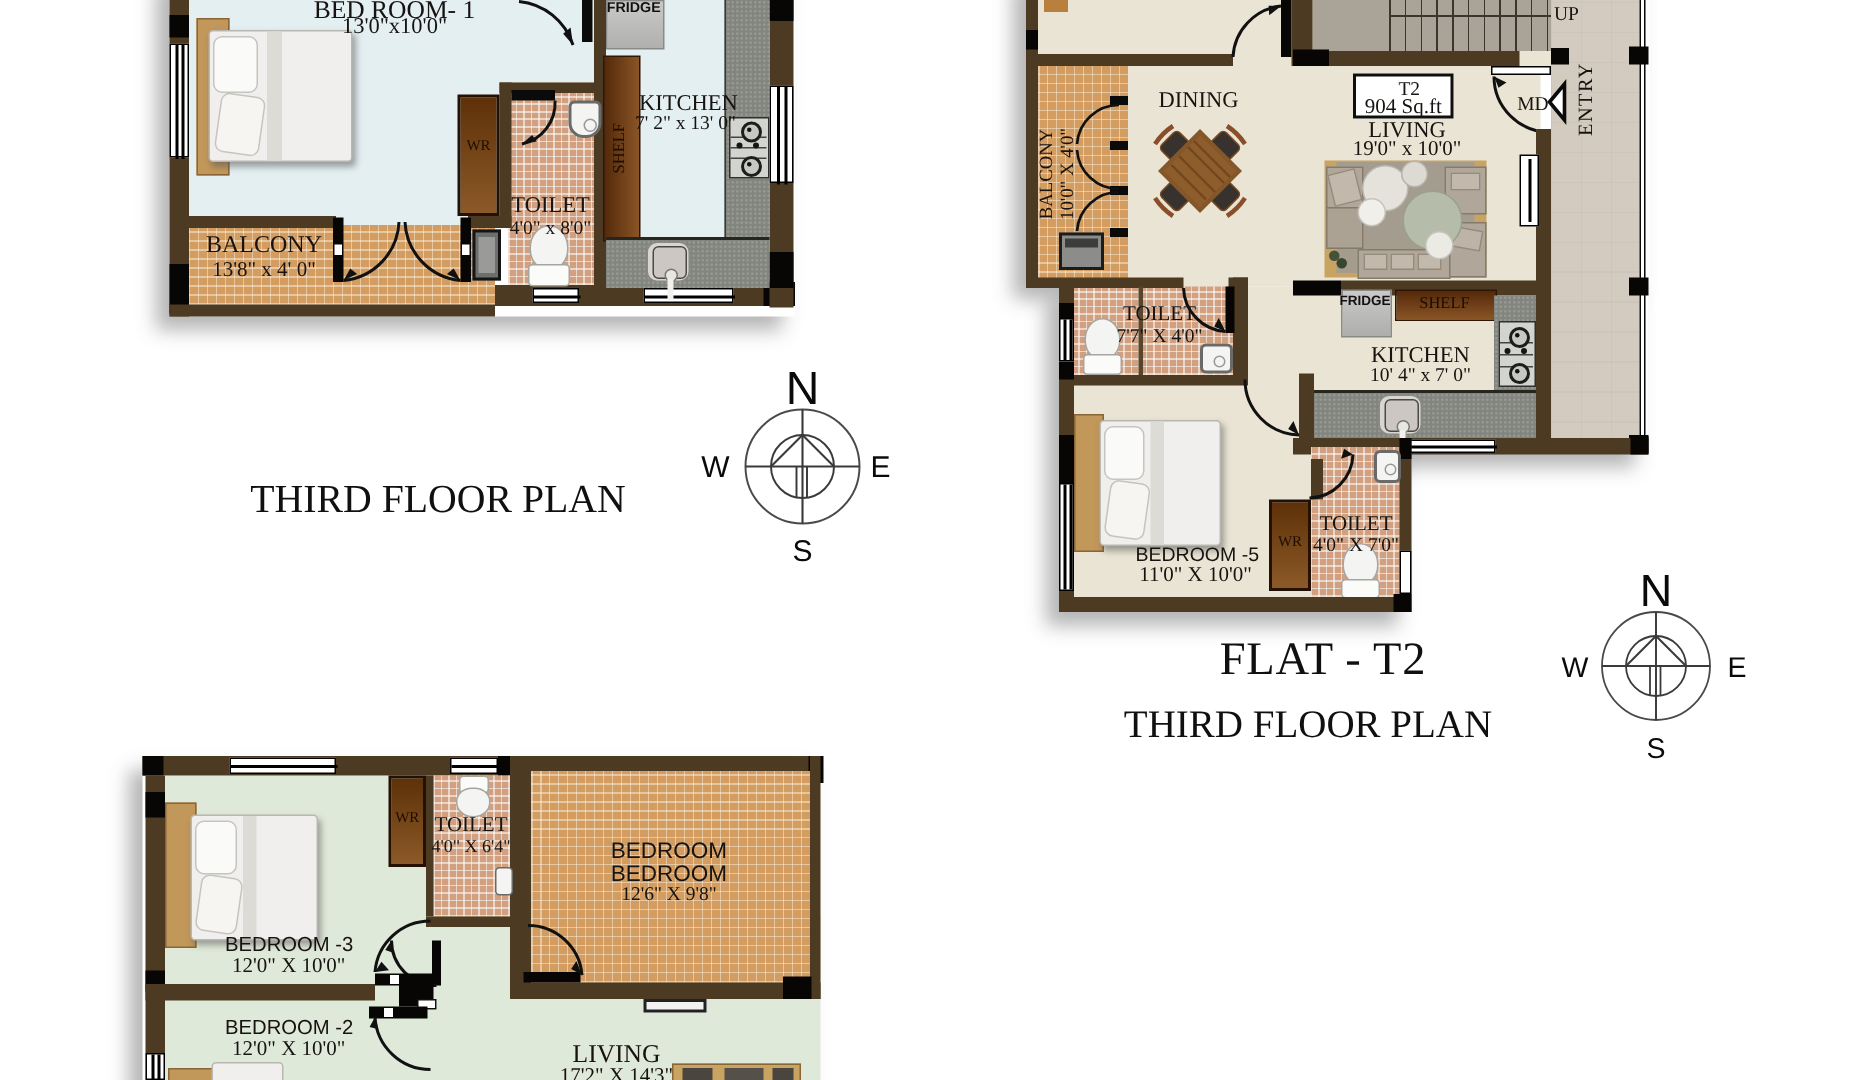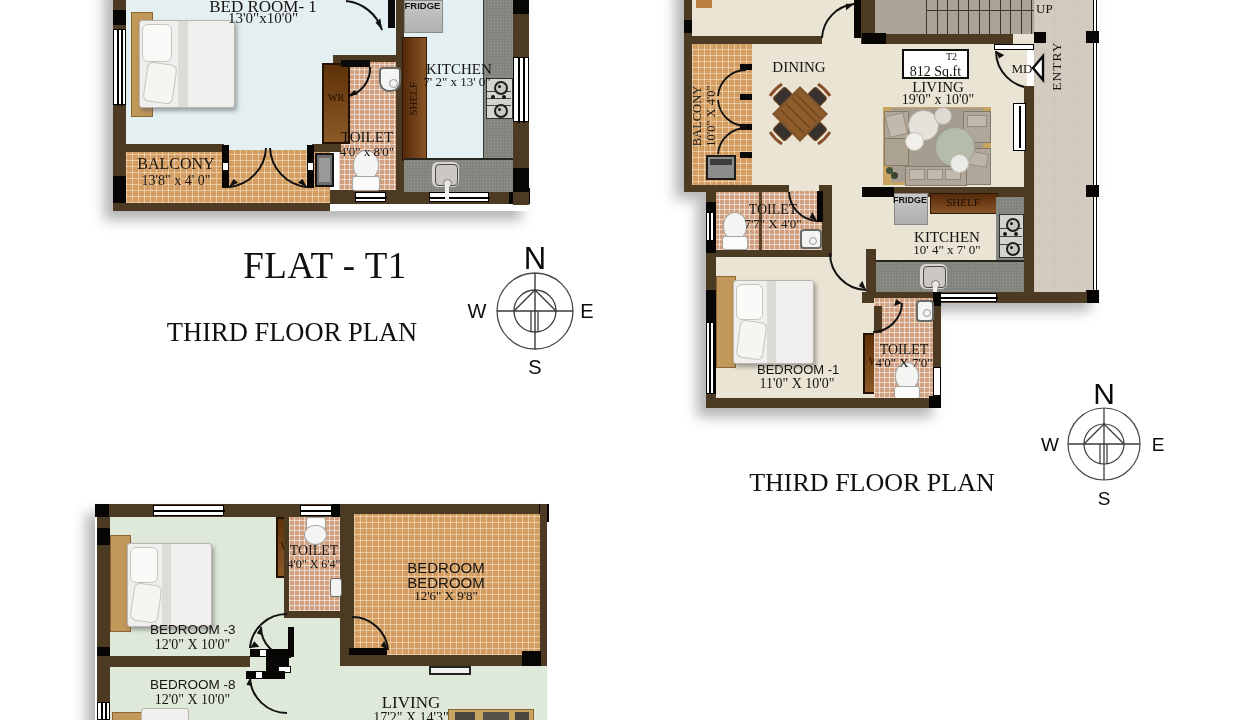--- a/index.html
+++ b/index.html
@@ -7,21 +7,21 @@
 .abs{position:absolute;}
 .wall{position:absolute;background:#4c3a22;}
 .blk{position:absolute;background:#070605;}
 .floorblue{position:absolute;background:#e4eff1;}
 .floorbeige{position:absolute;background:#e9e4d3;}
 .floorgreen{position:absolute;background:#dfe9d9;}
 .tileo{position:absolute;background-color:#d39d61;background-image:repeating-linear-gradient(0deg,rgba(255,248,235,.45) 0 1px,transparent 1px 6px),repeating-linear-gradient(90deg,rgba(255,248,235,.45) 0 1px,transparent 1px 6px);}
 .tilep{position:absolute;background-color:#d0a080;background-image:repeating-linear-gradient(0deg,rgba(255,255,255,.55) 0 1px,transparent 1px 5px),repeating-linear-gradient(90deg,rgba(255,255,255,.55) 0 1px,transparent 1px 5px);}
 .counter{position:absolute;background:#82857e;background-image:radial-gradient(rgba(255,255,255,.18) 0.6px,transparent 1px);background-size:3px 3px;}
 .win{position:absolute;background:#fff;border:1px solid #000;box-sizing:border-box;}
-.wr{position:absolute;background:linear-gradient(180deg,#5e3108,#8c5a28);border:2px solid #241103;box-sizing:border-box;color:#1d0d02;margin-left:17px;}
+.wr{position:absolute;background:linear-gradient(180deg,#5e3108,#8c5a28);border:2px solid #241103;box-sizing:border-box;color:#1d0d02;}
 .ser{position:absolute;font-family:"Liberation Serif",serif;line-height:1.05;text-align:center;white-space:nowrap;}
 .san{position:absolute;font-family:"Liberation Sans",sans-serif;line-height:1.05;text-align:center;white-space:nowrap;}
 .shadow{position:absolute;background:#fff;box-shadow:-9px 9px 12px rgba(90,90,90,.45);}
 svg{position:absolute;overflow:visible;}
 </style>
 </head>
 <body>
 <div id="page">
 
 <div class="shadow" style="left:113px;top:-20px;width:417px;height:231px;"></div>
@@ -270,22 +270,22 @@
 <div class="blk" style="left:1086px;top:185px;width:13px;height:12px;"></div>
 <div class="blk" style="left:1086px;top:290px;width:13px;height:12px;"></div>
 
 <div class="wall" style="left:1024px;top:86px;width:10px;height:216px;"></div>
 
 <div class="win" style="left:1013px;top:103px;width:13px;height:48px;">
       <div style="position:absolute;left:5px;top:2px;width:2px;height:42px;background:#000;"></div>
     </div>
 
 <div class="abs" style="left:902px;top:49px;width:67px;height:30px;background:#fff;border:2px solid #0f0f0f;box-sizing:border-box;">
- <div class="ser" style="left:16px;top:1px;width:63px;font-size:10px;">T2</div>
- <div class="ser" style="left:0;top:14px;width:63px;font-size:14px;">812 Sq.ft</div>
+ <div class="ser" style="left:4px;top:1px;width:63px;font-size:13px;">T2</div>
+ <div class="ser" style="left:0;top:14px;width:63px;font-size:14px;">904 Sq.ft</div>
 </div>
 
 <div class="ser" style="left:906px;top:80px;width:64px;font-size:15px;">LIVING</div>
 
 <div class="ser" style="left:898px;top:93px;width:80px;font-size:14px;">19'0" x 10'0"</div>
 
 <div class="ser" style="left:770px;top:60px;width:58px;font-size:15px;">DINING</div>
 
 <svg style="left:766px;top:80px;" width="68" height="68" viewBox="0 0 68 68">
  <g stroke="#7a4a22" stroke-width="1">
@@ -445,21 +445,21 @@
 </div>
 
 <div class="abs" style="left:716px;top:276px;width:18px;height:90px;background:#c2975a;border:1px solid #8a6535;"></div>
 
 <div class="abs" style="left:733px;top:280px;width:79px;height:82px;background:#f0efed;border:1px solid #b9b7b2;border-radius:3px;box-shadow:2px 3px 4px rgba(80,80,80,.5);">
  <div style="position:absolute;left:2px;top:3px;width:25px;height:34px;background:#fafaf8;border:1px solid #c6c4bf;border-radius:6px;"></div>
  <div style="position:absolute;left:4px;top:40px;width:25px;height:36px;background:#f6f5f2;border:1px solid #c6c4bf;border-radius:6px;transform:rotate(8deg);"></div>
  <div style="position:absolute;left:33px;top:0px;width:9px;height:82px;background:#dddbd6;"></div>
 </div>
 
-<div class="san" style="left:757px;top:363px;width:80px;font-size:13px;">BEDROOM -1</div>
+<div class="san" style="left:757px;top:363px;width:80px;font-size:13px;">BEDROOM -5</div>
 
 <div class="ser" style="left:757px;top:377px;width:80px;font-size:14px;">11'0" X 10'0"</div>
 
 <div class="wr" style="left:846px;top:333px;width:28px;height:61px;">
       <div class="ser" style="left:0;top:22px;width:24px;font-size:10px;">WR</div>
     </div>
 
 <div class="tilep" style="left:874px;top:298px;width:60px;height:100px;"></div>
 
 <div class="wall" style="left:874px;top:306px;width:8px;height:27px;"></div>
@@ -487,38 +487,38 @@
 
 <div class="ser" style="left:874px;top:343px;width:60px;font-size:14px;">TOILET</div>
 
 <div class="ser" style="left:872px;top:356px;width:64px;font-size:13px;">4'0" X 7'0"</div>
 
 <div style="position:absolute;left:706px;top:398px;width:235px;height:10px;">
  <div class="wall" style="left:0;top:0;width:235px;height:10px;"></div>
  <div class="blk" style="left:223px;top:-2px;width:12px;height:12px;"></div>
 </div>
 
-<div class="ser" style="left:205px;top:247px;width:240px;font-size:37px;letter-spacing:0.5px;color:#101010;">FLAT - T1</div>
 
 <div class="ser" style="left:142px;top:319px;width:300px;font-size:26.5px;letter-spacing:0px;color:#101010;">THIRD FLOOR PLAN</div>
 
 <svg style="left:465px;top:236px;" width="140" height="150" viewBox="0 0 140 150">
  <circle cx="70" cy="75" r="38" fill="none" stroke="#4a4a4a" stroke-width="1.3"></circle>
  <circle cx="70" cy="75" r="21" fill="none" stroke="#3a3a3a" stroke-width="1.3"></circle>
  <line x1="32" y1="75" x2="108" y2="75" stroke="#3a3a3a" stroke-width="1.4"></line>
  <line x1="70" y1="37" x2="70" y2="113" stroke="#3a3a3a" stroke-width="1.4"></line>
  <path d="M49,75 L70,54 L91,75" fill="none" stroke="#3a3a3a" stroke-width="1.4"></path>
  <line x1="66" y1="75" x2="66" y2="96" stroke="#3a3a3a" stroke-width="1.3"></line>
  <line x1="73" y1="75" x2="73" y2="96" stroke="#3a3a3a" stroke-width="1.3"></line>
  <text x="70" y="33" font-family="Liberation Sans" font-size="31" fill="#0a0a0a" text-anchor="middle">N</text>
  <text x="12" y="82" font-family="Liberation Sans" font-size="20" fill="#0a0a0a" text-anchor="middle">W</text>
  <text x="122" y="82" font-family="Liberation Sans" font-size="20" fill="#0a0a0a" text-anchor="middle">E</text>
  <text x="70" y="138" font-family="Liberation Sans" font-size="20" fill="#0a0a0a" text-anchor="middle">S</text>
 </svg>
 
+<div class="ser" style="left:762px;top:423px;width:240px;font-size:31px;letter-spacing:0.5px;color:#101010;">FLAT - T2</div>
 
 <div class="ser" style="left:732px;top:469px;width:280px;font-size:26px;letter-spacing:0px;color:#101010;">THIRD FLOOR PLAN</div>
 
 <svg style="left:1039px;top:374px;" width="130" height="140" viewBox="0 0 130 140">
  <circle cx="65" cy="70" r="36" fill="none" stroke="#4a4a4a" stroke-width="1.2"></circle>
  <circle cx="65" cy="70" r="20" fill="none" stroke="#3a3a3a" stroke-width="1.2"></circle>
  <line x1="29" y1="70" x2="101" y2="70" stroke="#3a3a3a" stroke-width="1.3"></line>
  <line x1="65" y1="34" x2="65" y2="106" stroke="#3a3a3a" stroke-width="1.3"></line>
  <path d="M45,70 L65,50 L85,70" fill="none" stroke="#3a3a3a" stroke-width="1.3"></path>
  <line x1="61" y1="70" x2="61" y2="90" stroke="#3a3a3a" stroke-width="1.2"></line>
@@ -615,21 +615,21 @@
 <svg style="left:248px;top:612px;" width="42" height="40" viewBox="0 0 42 40">
  <path d="M39,2 A37,37 0 0 0 2,36" fill="none" stroke="#111" stroke-width="2"></path>
  <polygon points="2,36 3,28 10,31" fill="#111" transform="rotate(25 2 36)"></polygon>
 </svg>
 
 <svg style="left:246px;top:677px;" width="42" height="40" viewBox="0 0 42 40">
  <path d="M41,36 A37,37 0 0 1 4,1" fill="none" stroke="#111" stroke-width="2"></path>
  <polygon points="4,1 1,8 7,9" fill="#111" transform="rotate(5 4 1)"></polygon>
 </svg>
 
-<div class="san" style="left:150px;top:678px;width:85px;font-size:13.5px;">BEDROOM -8</div>
+<div class="san" style="left:150px;top:678px;width:85px;font-size:13.5px;">BEDROOM -2</div>
 
 <div class="ser" style="left:150px;top:693px;width:85px;font-size:14px;">12'0" X 10'0"</div>
 
 <div class="abs" style="left:112px;top:712px;width:30px;height:8px;background:#c2975a;border:1px solid #8a6535;"></div>
 
 <div class="abs" style="left:141px;top:708px;width:46px;height:12px;background:#f0efed;border:1px solid #b9b7b2;border-radius:3px;"></div>
 
 <div class="tileo" style="left:354px;top:514px;width:186px;height:141px;"></div>
 
 <div class="wall" style="left:345px;top:514px;width:9px;height:152px;"></div>

